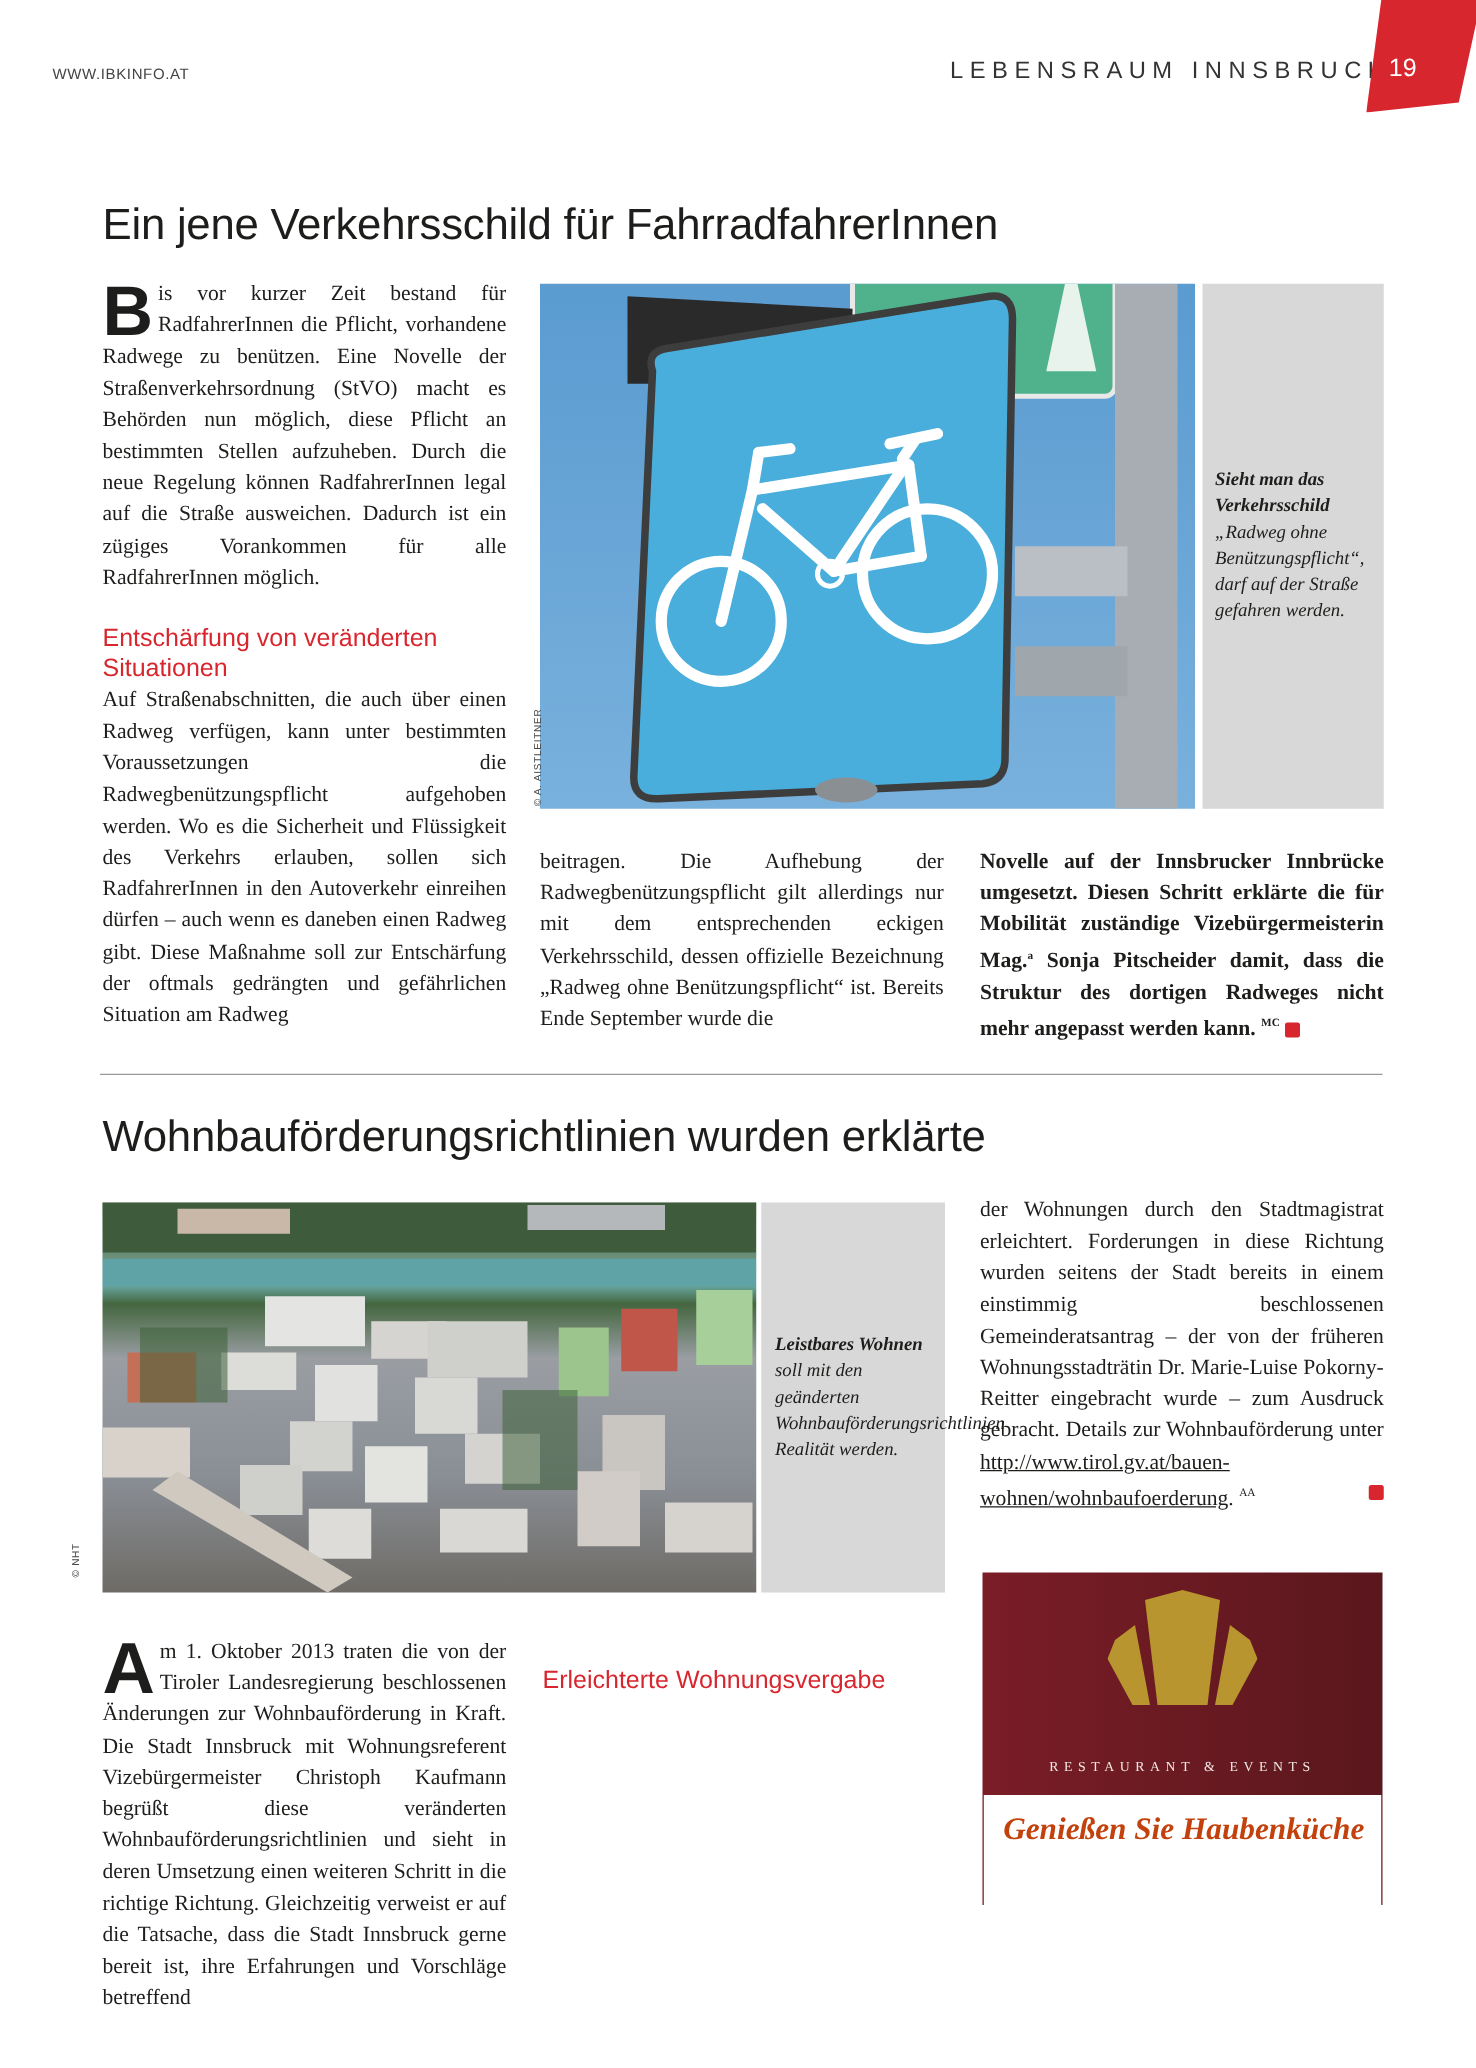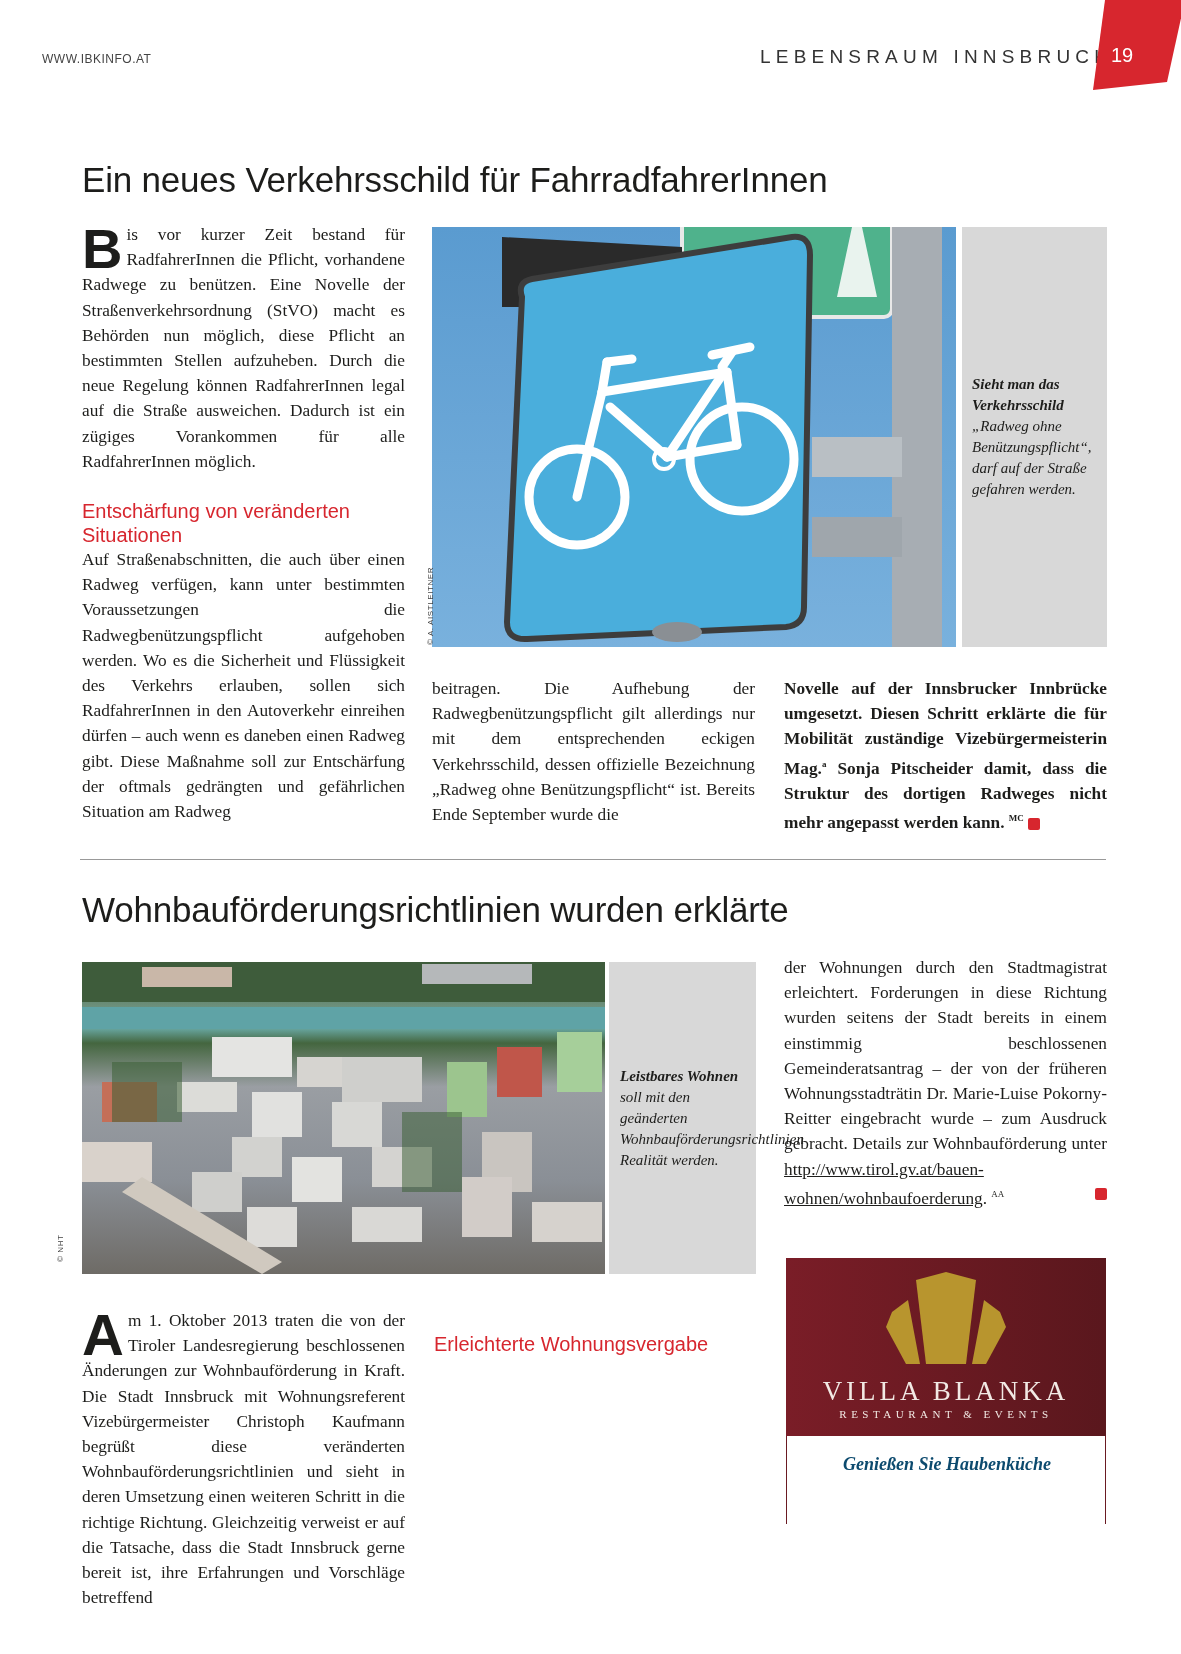--- a/index.html
+++ b/index.html
@@ -22,34 +22,34 @@
   .credit{position:absolute;transform-origin:left top;transform:rotate(-90deg);font-size:8px;letter-spacing:0.6px;color:#444;white-space:nowrap;}
   .end-mark{display:inline-block;width:12px;height:12px;background:#d7262e;border-radius:2px;vertical-align:middle;}
   .sup{font-size:9px;vertical-align:super;}
   .rule{position:absolute;left:80px;top:859px;width:1026px;height:1px;background:#999;}
   .link{text-decoration:underline;}
   .ad{position:absolute;left:786px;top:1258px;width:320px;height:350px;}
   .ad-top{position:absolute;left:0;top:0;width:320px;height:178px;background:linear-gradient(90deg,#7a1d27,#5a171d);}
   .ad-mid{position:absolute;left:0;top:178px;width:320px;height:88px;background:#fff;border-left:1px solid #6a1a22;border-right:1px solid #6a1a22;box-sizing:border-box;}
   .ad-bot{position:absolute;left:0;top:266px;width:320px;height:84px;background:linear-gradient(90deg,#7a1d27,#5a171d);}
   .ad-brand{position:absolute;left:0;width:320px;text-align:center;color:#f2e9e4;}
-  .ad-slogan{position:absolute;left:0;width:320px;text-align:center;color:#0c4a6e;font-style:italic;font-weight:bold;font-size:18px;line-height:32px;}
+  .ad-slogan{position:absolute;left:0;width:320px;text-align:center;color:#c2410c;font-style:italic;font-weight:bold;font-size:25px;line-height:32px;}
   .ad-contact{position:absolute;left:0;width:320px;text-align:center;color:#fff;font-weight:bold;font-size:16px;line-height:22px;}
 </style>
 </head>
 <body>
 
 <div class="abs sans site-url">WWW.IBKINFO.AT</div>
 <div class="abs sans section-name">LEBENSRAUM INNSBRUCK</div>
 <svg class="abs page-tab" viewBox="0 0 92 90">
   <polygon points="12,0 92,0 74,82 0,90" fill="#d7262e"></polygon>
 </svg>
 <div class="abs sans page-num">19</div>
 
-<h1 class="headline sans" style="left:82px;top:160px;">Ein neues Verkehrsschild für FahrradfahrerInnen</h1>
+<h1 class="headline sans" style="left:82px;top:160px;">Ein jene Verkehrsschild für FahrradfahrerInnen</h1>
 
 <div class="col serif" style="left:82px;top:222px;width:323px;">
   <p><span class="dropcap">B</span><span>is vor kurzer Zeit bestand für RadfahrerInnen die Pflicht, vorhandene Radwege zu benützen. Eine Novelle der Straßenverkehrsordnung (StVO) macht es Behörden nun möglich, diese Pflicht an bestimmten Stellen aufzuheben. Durch die neue Regelung können RadfahrerInnen legal auf die Straße ausweichen. Dadurch ist ein zügiges Vorankommen für alle RadfahrerInnen möglich.</span></p>
   <p class="subhead" style="margin-top:25px;">Entschärfung von veränderten Situationen</p>
   <p>Auf Straßenabschnitten, die auch über einen Radweg verfügen, kann unter bestimmten Voraussetzungen die Radwegbenützungspflicht aufgehoben werden. Wo es die Sicherheit und Flüssigkeit des Verkehrs erlauben, sollen sich RadfahrerInnen in den Autoverkehr einreihen dürfen – auch wenn es daneben einen Radweg gibt. Diese Maßnahme soll zur Entschärfung der oftmals gedrängten und gefährlichen Situation am Radweg</p>
 </div>
 
 <div class="abs" style="left:432px;top:227px;width:524px;height:420px;overflow:hidden;background:linear-gradient(180deg,#5a9bd0,#79b1dd);">
   <svg width="524" height="420" viewBox="0 0 524 420">
 
@@ -146,19 +146,18 @@
   <p class="subhead" style="margin-top:24px;">Erleichterte Wohnungsvergabe</p>
 </div>
 
 <div class="ad">
   <div class="ad-top">
     <svg class="abs" style="left:100px;top:14px;" width="120" height="95" viewBox="0 0 120 95">
       <polygon points="30,8 60,0 90,8 80,92 40,92" fill="#b8952e"></polygon>
       <polygon points="6,40 22,28 34,92 20,92 0,55" fill="#b8952e"></polygon>
       <polygon points="114,40 98,28 86,92 100,92 120,55" fill="#b8952e"></polygon>
     </svg>
-    <div class="ad-brand serif" style="top:118px;font-size:27px;letter-spacing:4px;">VILLA BLANKA</div>
     <div class="ad-brand serif" style="top:150px;font-size:11px;letter-spacing:4.5px;">RESTAURANT &amp; EVENTS</div>
   </div>
   <div class="ad-mid">
     <div class="ad-slogan serif" style="top:12px;">Genießen Sie Haubenküche</div>
   </div>
 </div>
 
 </body></html>

